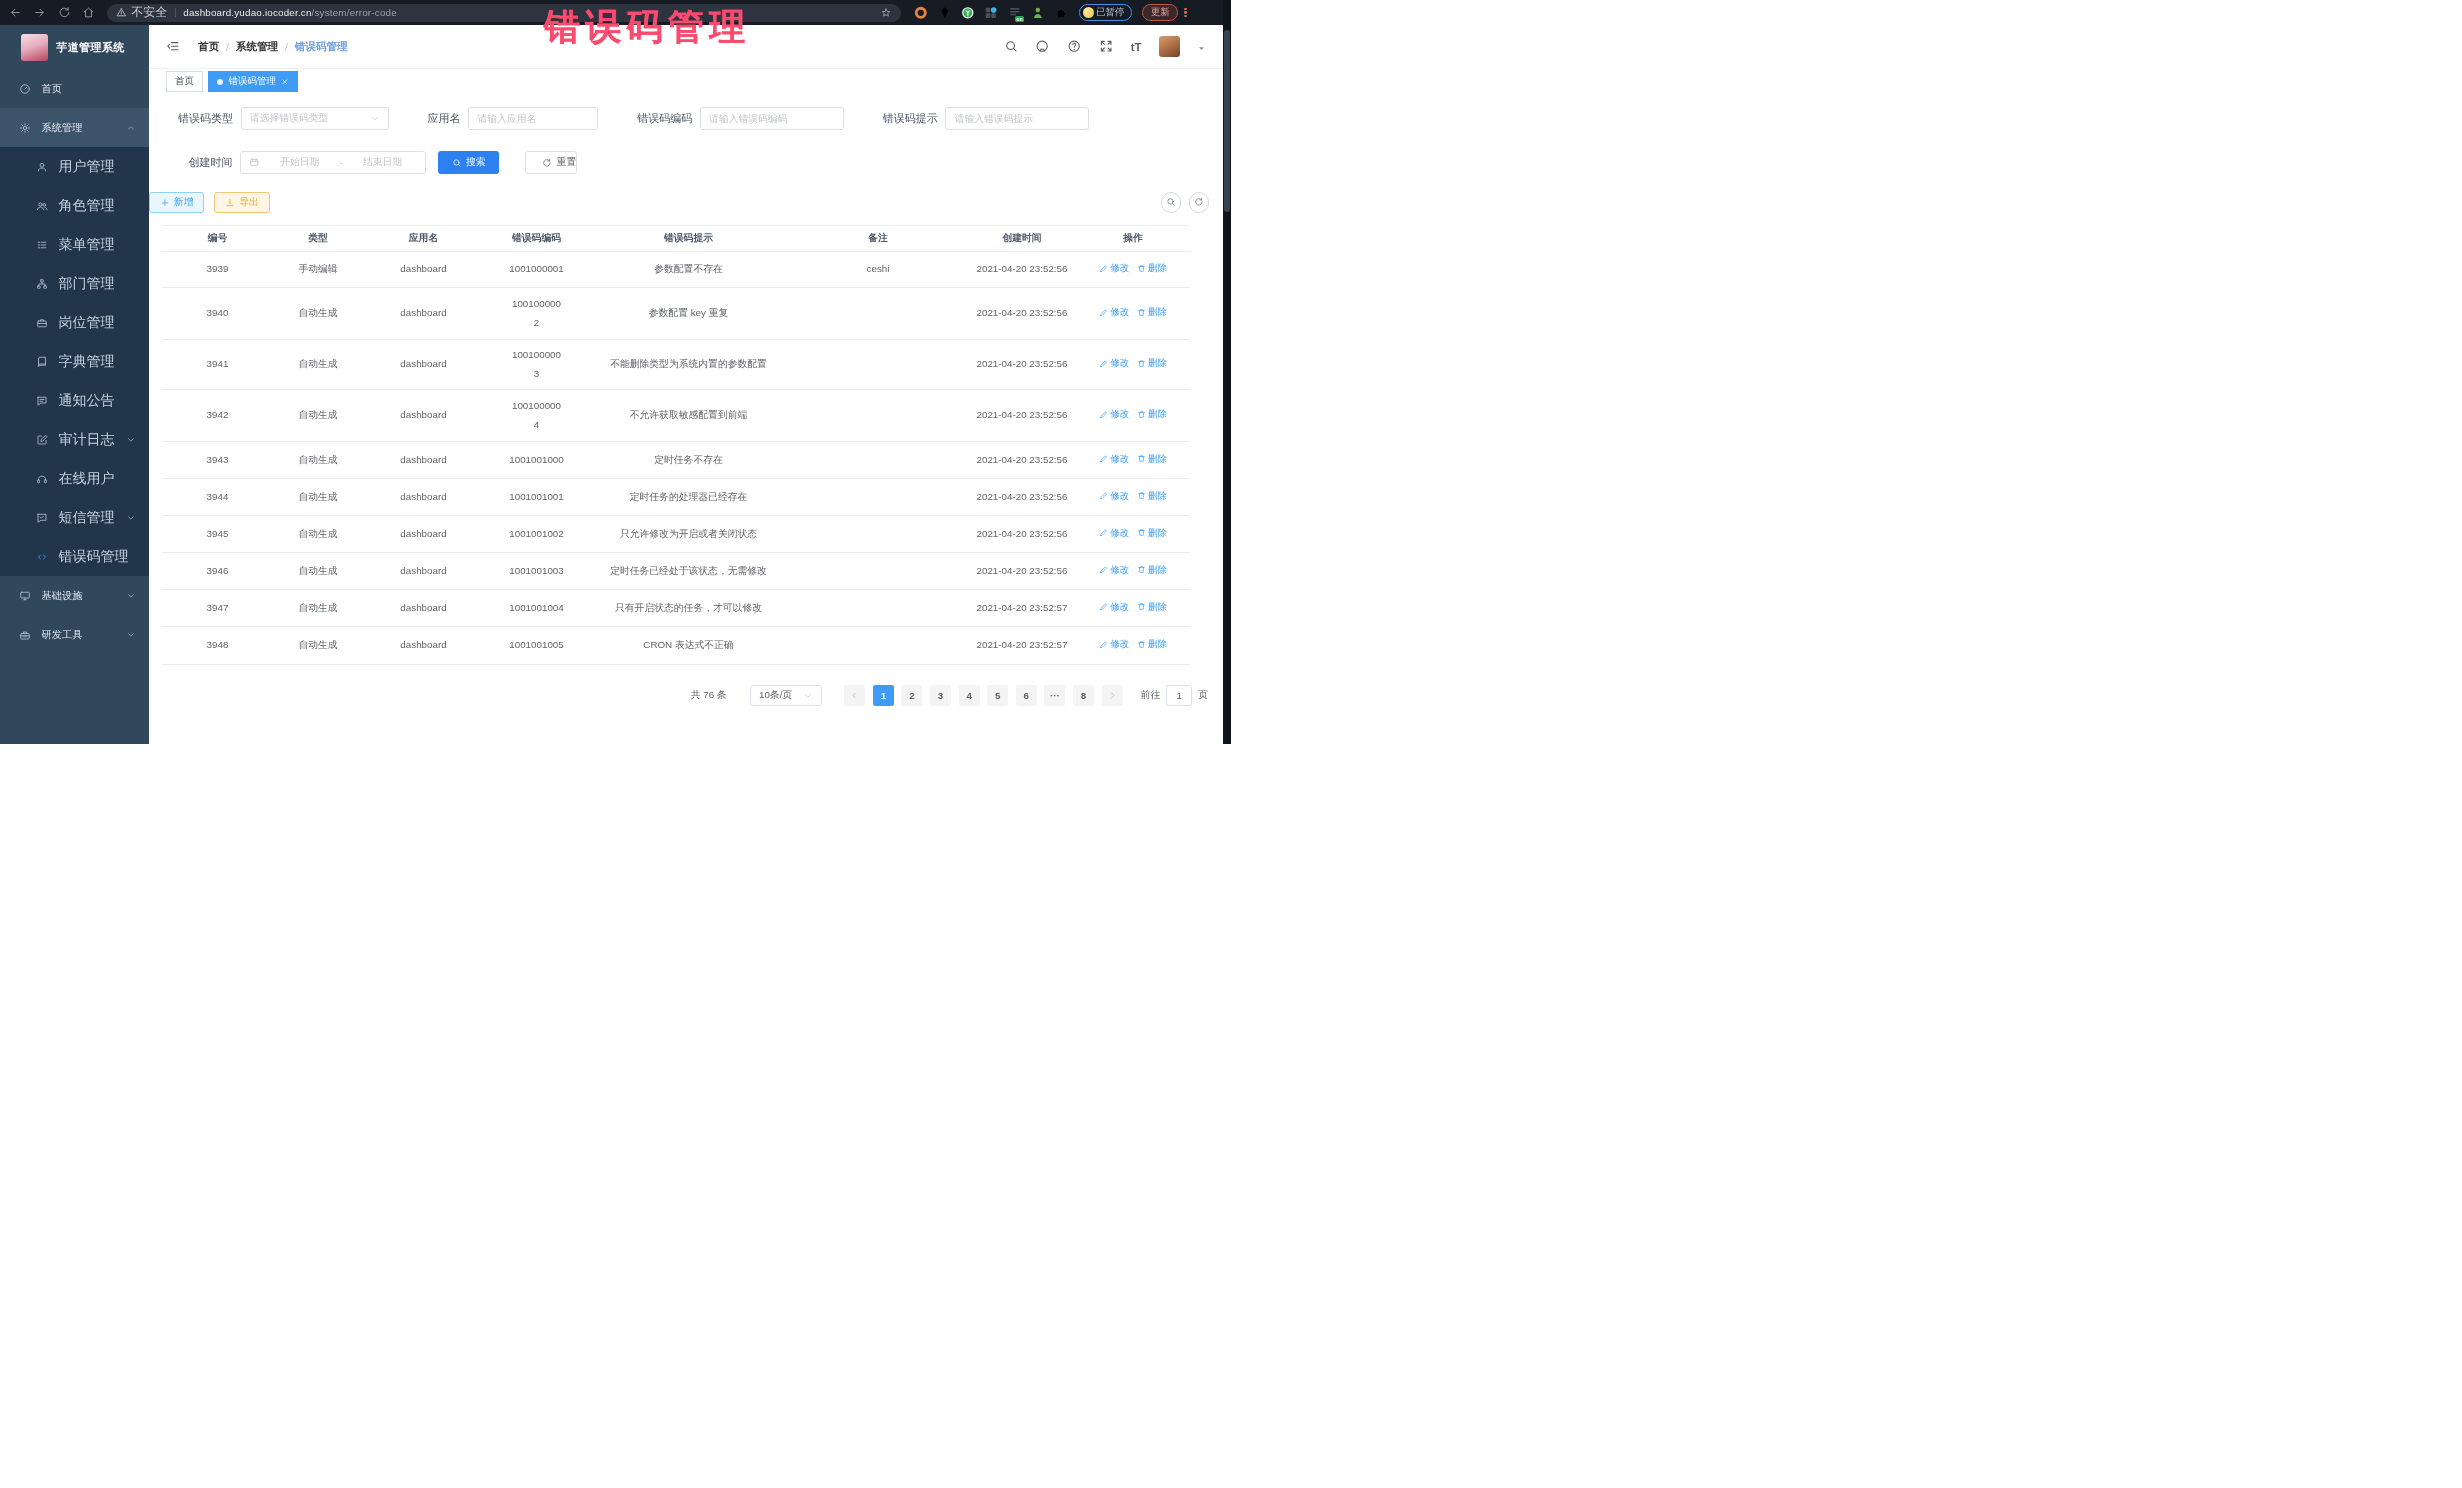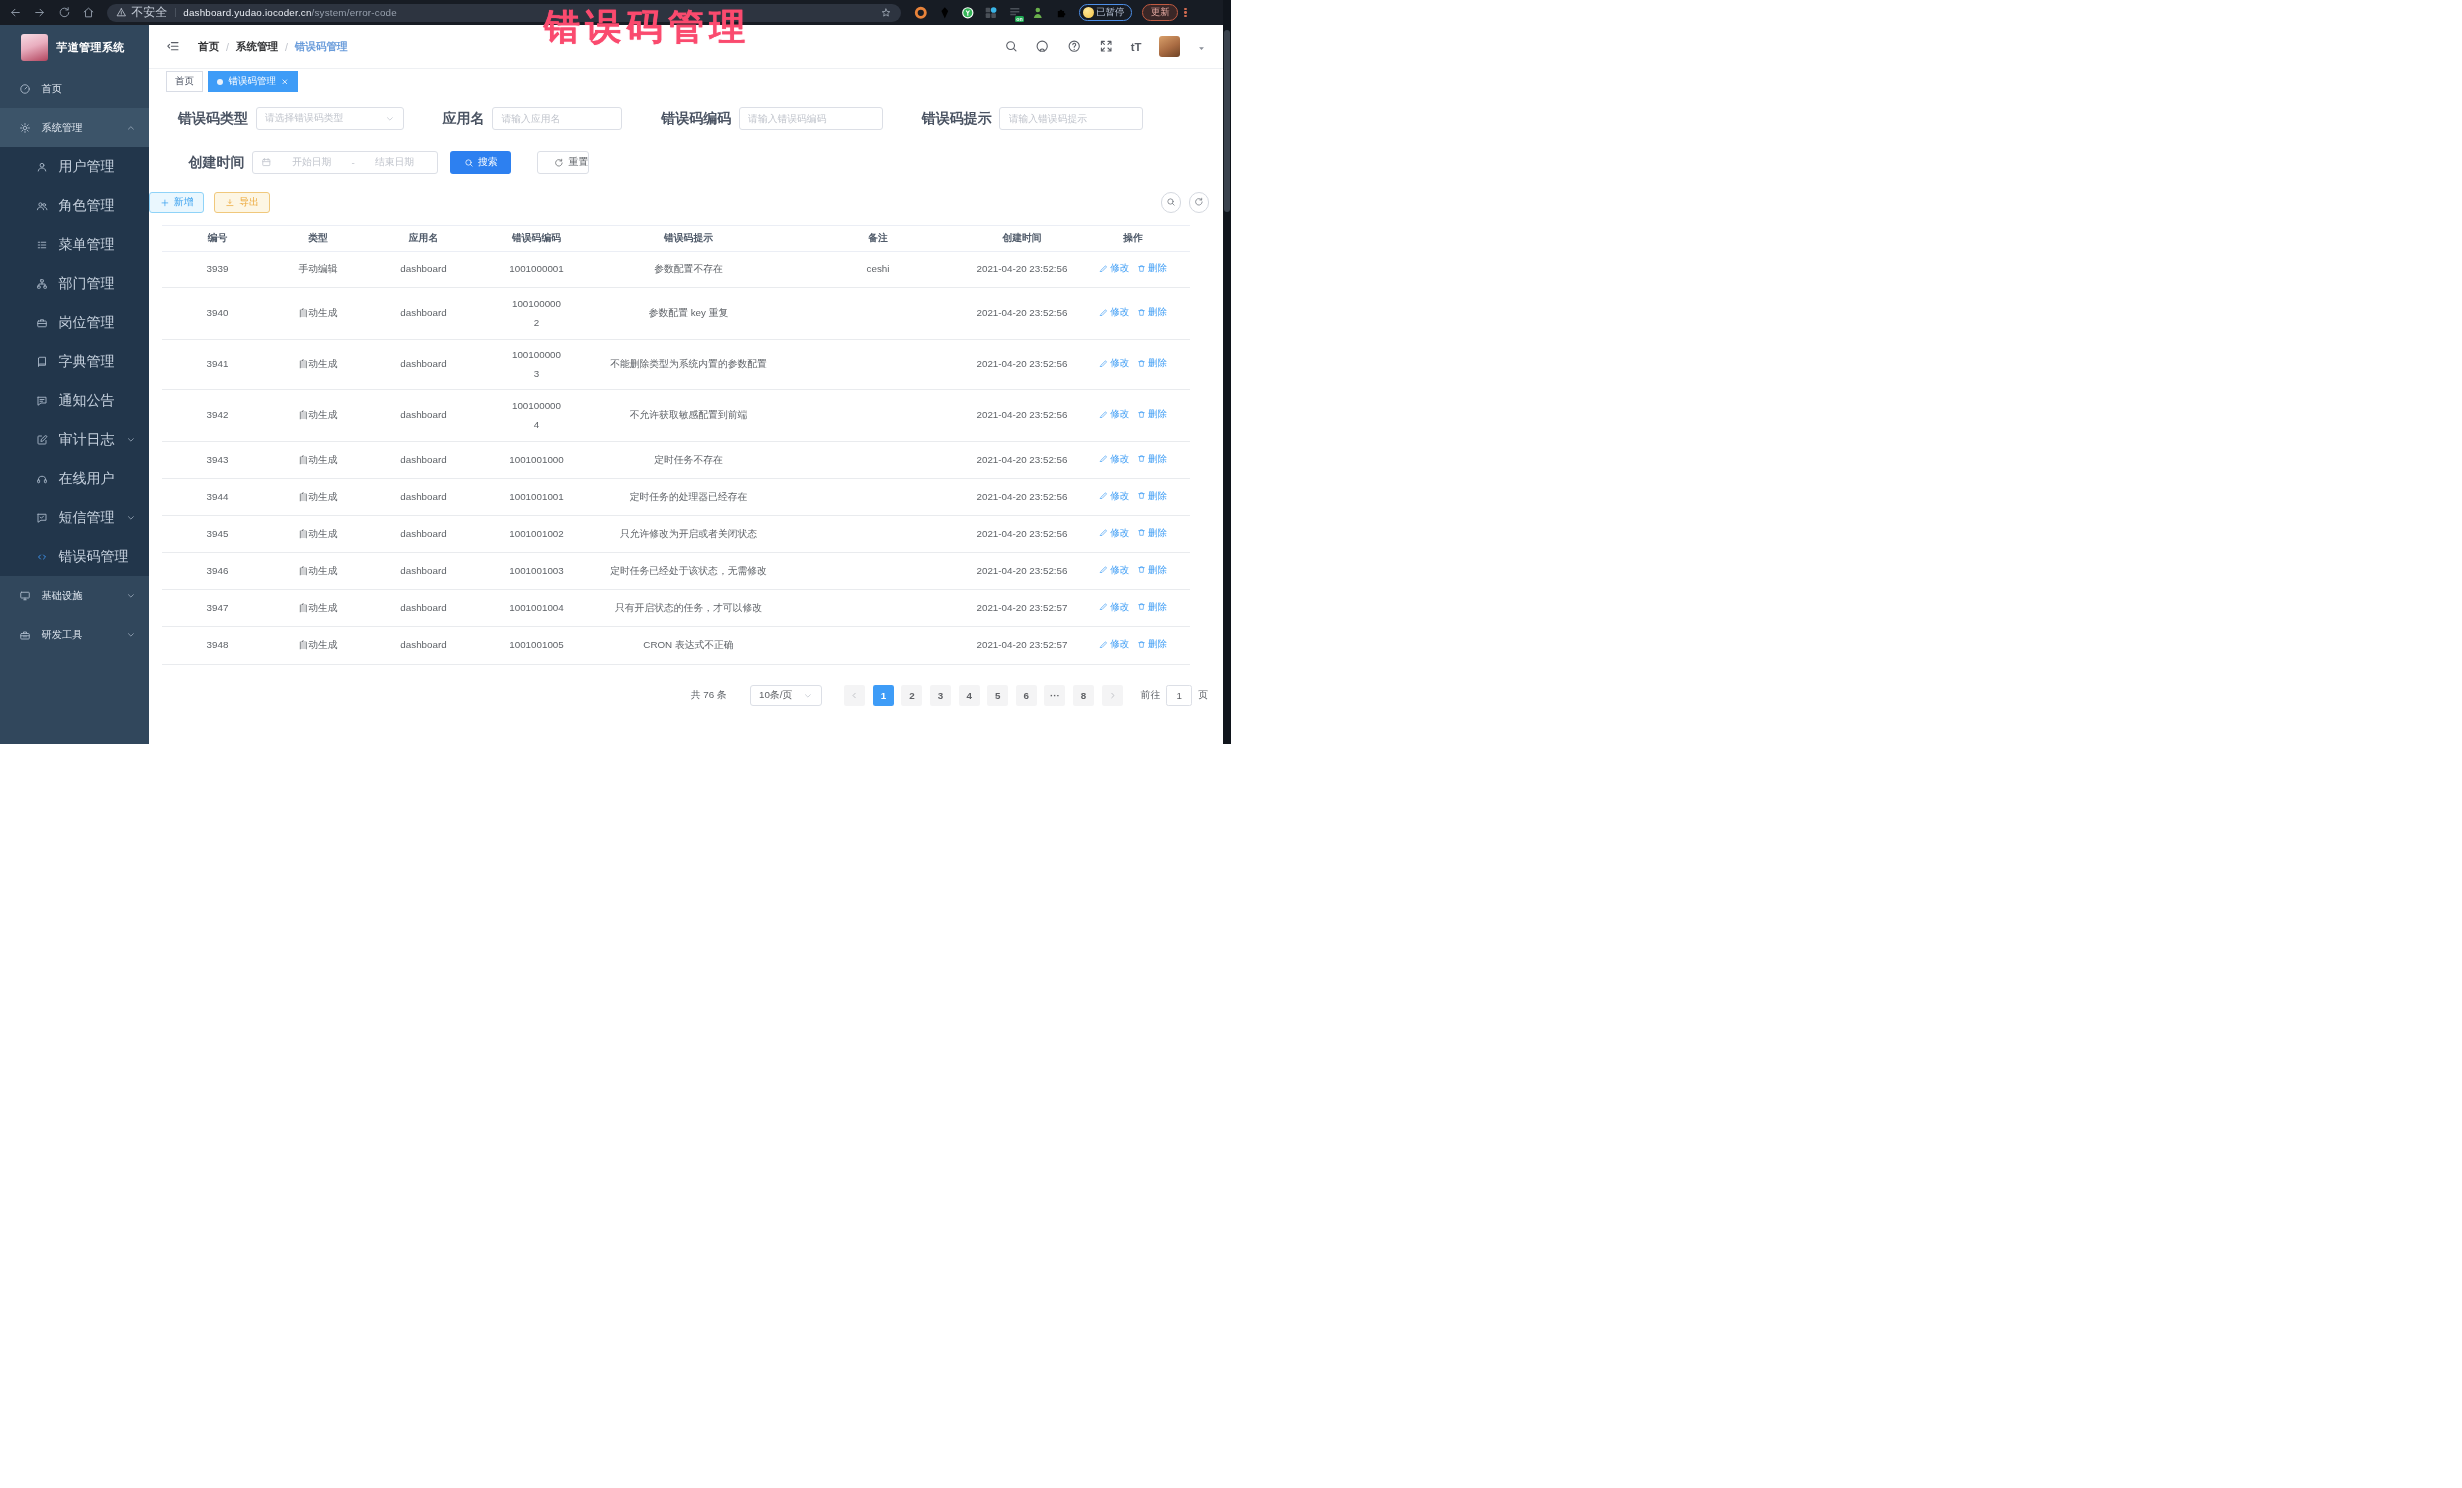--- a/index.html
+++ b/index.html
@@ -60,21 +60,21 @@
   .tabs-row{position:absolute;left:0;top:44px;width:100%;height:25px;display:flex;align-items:center;gap:4.5px;padding:0 16.7px;}
   .tab{height:20.5px;display:flex;align-items:center;padding:0 8.3px;border:0.8px solid #d8dce5;background:#fff;color:#495060;font-size:9.5px;cursor:pointer;gap:5.3px;}
   .tab.active{background:#3e9cf7;border-color:#3e9cf7;color:#fff;}
   .tab-dot{width:6px;height:6px;border-radius:50%;background:#e8f1fb;}
   .tab-x{width:7.6px;height:7.6px;}
 
   
   .frow{position:absolute;display:flex;align-items:center;}
   .frow1{left:29px;top:82px;}
   .frow2{left:29px;top:126px;}
-  .flabel{font-size:14px;font-weight:bold;color:#4a5362;margin-right:7.6px;white-space:nowrap;}
+  .flabel{font-size:11px;font-weight:normal;color:#4a5362;margin-right:7.6px;white-space:nowrap;}
   .fitem{display:flex;align-items:center;margin-right:39px;}
   .ctl{height:23px;border:0.8px solid #dcdfe6;border-radius:3px;background:#fff;display:flex;align-items:center;font-size:9.8px;color:#c0c4cc;padding:0 8.3px;cursor:pointer;}
   .ctl input{border:none;outline:none;width:100%;font-size:9.8px;font-family:inherit;color:#606266;background:transparent;}
   .ctl input::placeholder{color:#c0c4cc;}
   .sel-chev{width:9.8px;height:9.8px;color:#c0c4cc;margin-left:auto;}
   .datebox{width:186px;gap:5.3px;cursor:pointer;}
   .datebox .cal{width:10.6px;height:10.6px;color:#c0c4cc;flex:none;}
   .datebox .dph{flex:1;text-align:center;}
   .btn{height:23px;border-radius:3px;display:flex;align-items:center;justify-content:center;gap:4.5px;font-size:9.8px;cursor:pointer;border:0.8px solid transparent;}
   .btn svg{width:9.8px;height:9.8px;}

